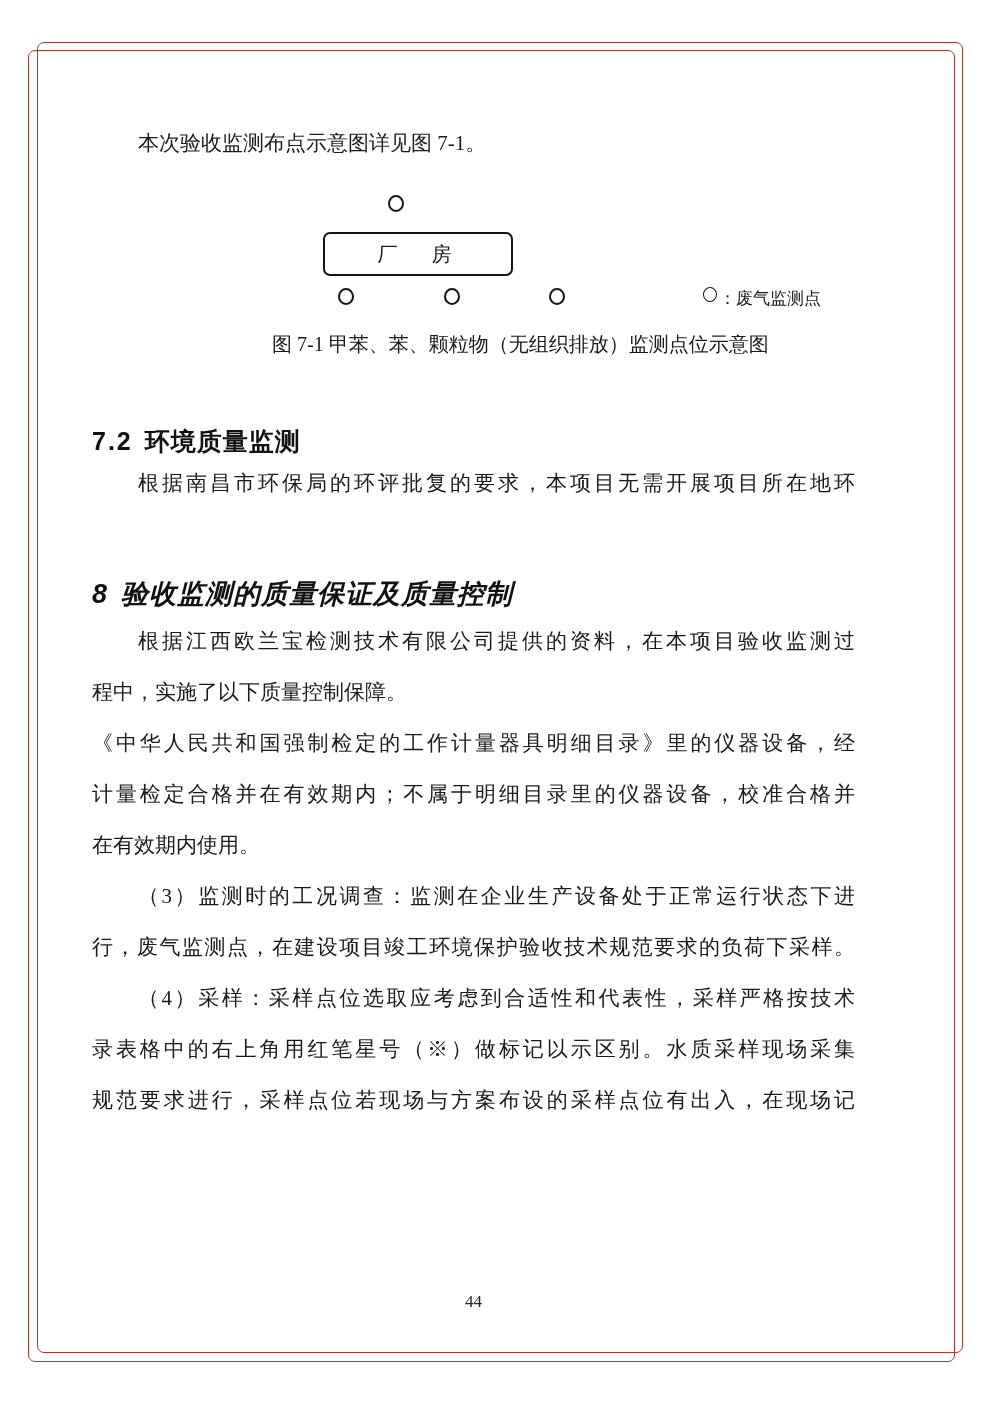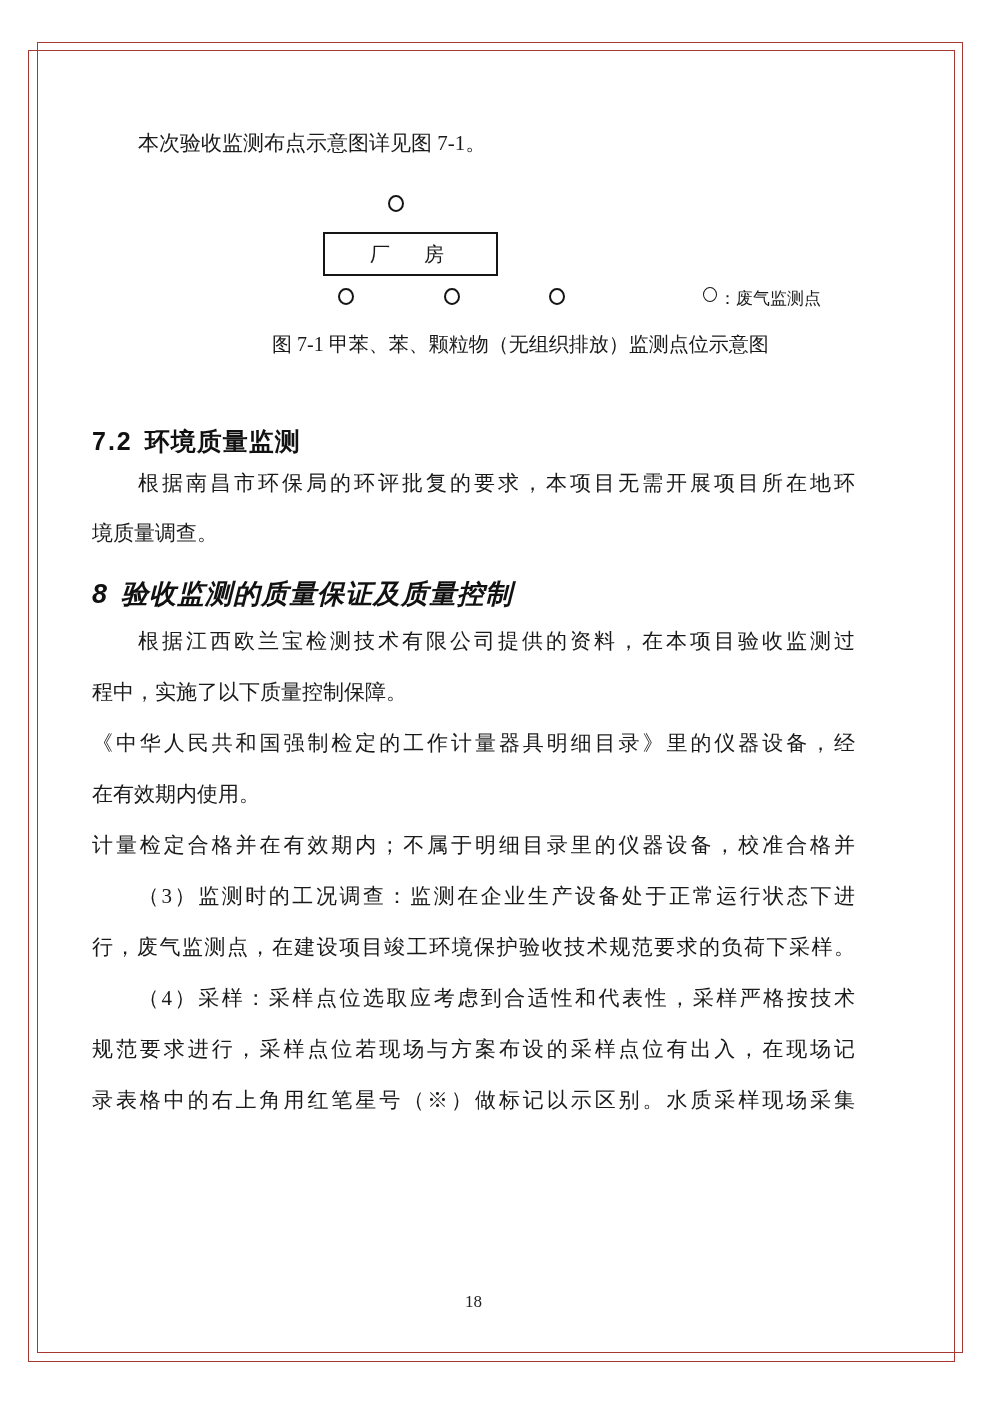--- a/index.html
+++ b/index.html
@@ -1,15 +1,15 @@
 <!DOCTYPE html>
 <html><head>
 <meta charset="utf-8">
 <style>
-  * { margin: 0; padding: 0; box-sizing: border-box; }
+  * { margin: 0; padding: 0; box-sizing: border-box; border-radius: 7px; }
   html, body { background: #ffffff; }
   body {
     width: 992px; height: 1403px;
     position: relative;
     font-family: "Liberation Serif", "DejaVu Serif", serif;
     color: #1a1a1a;
     overflow: hidden;
   }
   .page { position: absolute; inset: 0; background: #ffffff; }
 
@@ -26,21 +26,21 @@
 
   .intro { top: 118px; line-height: 51px; }
 
   
   .dot { position: absolute; width: 16px; height: 17px; border: 2px solid #151515; border-radius: 50%; background: #fff; }
   .dot-top { left: 388px; top: 195px; }
   .dot-b1 { left: 338px; top: 288px; }
   .dot-b2 { left: 444px; top: 288px; }
   .dot-b3 { left: 549px; top: 288px; }
   .factory-box {
-    position: absolute; left: 323px; top: 232px; width: 175px; height: 44px;
+    position: absolute; left: 323px; top: 232px; width: 190px; height: 44px;
     border: 2px solid #151515; background: #fff;
     display: flex; align-items: center; justify-content: center;
     font-size: 20px; letter-spacing: 7px;
   }
   .legend { position: absolute; left: 703px; top: 287px; height: 19px; display: flex; font-size: 17px; }
   .legend-dot { display: inline-block; width: 14px; height: 15px; border: 1.5px solid #151515; border-radius: 50%; background: #fff; margin-right: 2px; }
   .caption { position: absolute; left: 272px; top: 330px; font-size: 20px; line-height: 28px; }
 
   
   .heading { position: absolute; left: 92px; font-family: "Liberation Sans", "DejaVu Sans", sans-serif; font-weight: bold; color: #111; margin-top: 20px; }
@@ -78,38 +78,37 @@
       <span>：废气监测点</span>
     </div>
     <div class="caption">图 7-1 甲苯、苯、颗粒物（无组织排放）监测点位示意图</div>
   </div>
 
   <div class="heading h72">
     <span class="num">7.2</span><span>环境质量监测</span>
   </div>
   <div class="textblock body72">
     <div class="line fill indent">根据南昌市环保局的环评批复的要求，本项目无需开展项目所在地环</div>
-    <div class="line">境质量调查。</div>
   </div>
 
   <div class="heading h8">
     <span class="num">8</span><span>验收监测的质量保证及质量控制</span>
   </div>
   <div class="textblock body8">
     <div class="line fill indent">根据江西欧兰宝检测技术有限公司提供的资料，在本项目验收监测过</div>
     <div class="line">程中，实施了以下质量控制保障。</div>
 
 
     <div class="line fill">《中华人民共和国强制检定的工作计量器具明细目录》里的仪器设备，经</div>
+    <div class="line fill">计量检定合格并在有效期内；不属于明细目录里的仪器设备，校准合格并</div>
     <div class="line">在有效期内使用。</div>
-    <div class="line fill">计量检定合格并在有效期内；不属于明细目录里的仪器设备，校准合格并</div>
 
     <div class="line fill indent">（3）监测时的工况调查：监测在企业生产设备处于正常运行状态下进</div>
     <div class="line fill">行，废气监测点，在建设项目竣工环境保护验收技术规范要求的负荷下采样。</div>
 
     <div class="line fill indent">（4）采样：采样点位选取应考虑到合适性和代表性，采样严格按技术</div>
+    <div class="line fill">录表格中的右上角用红笔星号（※）做标记以示区别。水质采样现场采集</div>
     <div class="line fill">规范要求进行，采样点位若现场与方案布设的采样点位有出入，在现场记</div>
-    <div class="line fill">录表格中的右上角用红笔星号（※）做标记以示区别。水质采样现场采集</div>
   </div>
 
-  <div class="pageno">18</div>
+  <div class="pageno">44</div>
 
 </div>
 
 </body></html>

